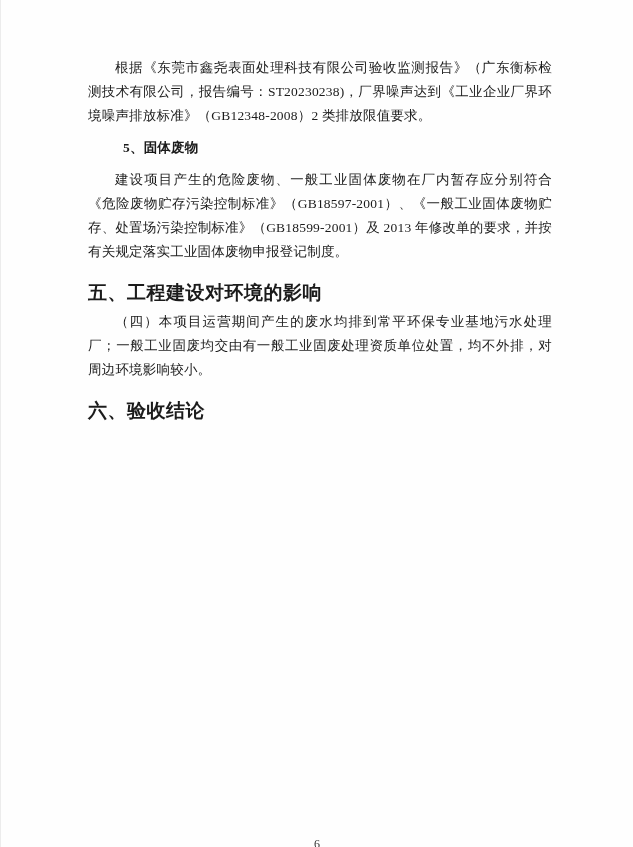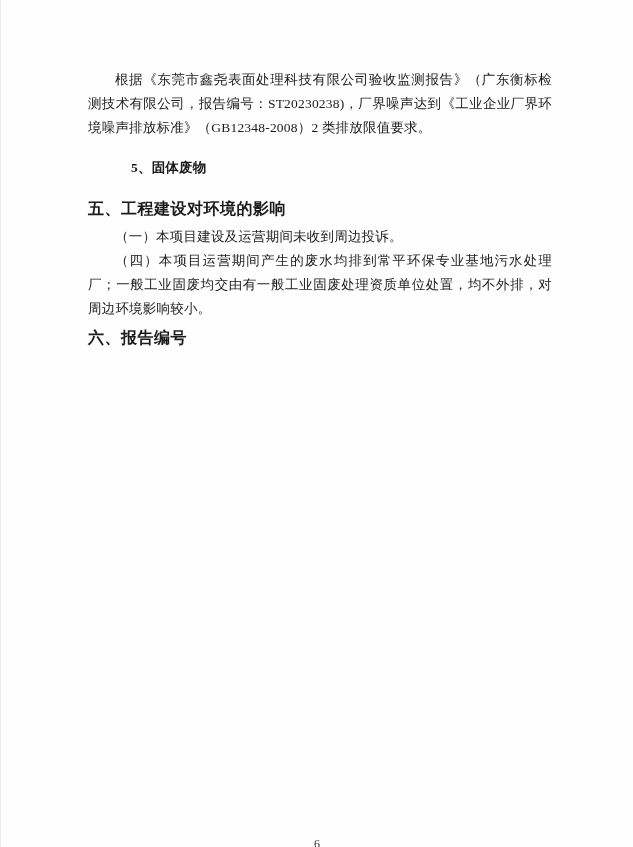--- a/index.html
+++ b/index.html
@@ -13,66 +13,67 @@
     height: 847px;
     background: #fefefe;
     overflow: hidden;
     font-family: "Liberation Serif", "DejaVu Serif", serif;
     color: #1b1b1b;
     box-sizing: border-box;
     border-left: 1px solid #ececec;
   }
   .content {
     position: absolute;
-    top: 68px;
+    top: 56px;
     left: 87px;
     width: 464px;
     text-align: justify;
   }
   .body-para {
     margin: 0;
     font-size: 13.5px;
     line-height: 24px;
     text-indent: 2em;
     letter-spacing: 0.2px;
     word-break: break-all;
   }
   .sub-heading {
-    margin: 16px;
+    margin: 8px;
     font-size: 13.5px;
     line-height: 24px;
     text-indent: 2em;
     font-weight: bold;
     letter-spacing: 0.2px;
   }
   .section-heading {
-    margin: 4px 0 3px 0;
-    font-size: 16px;
+    margin: 17px 0 3px 0;
+    font-size: 19px;
     line-height: 26px;
     font-weight: bold;
     text-indent: 0;
     letter-spacing: 0.5px;
+    font-family: Liberation Mono, monospace;
   }
   .page-number {
     position: absolute;
     top: 836px;
     left: 0;
     width: 100%;
     text-align: center;
     font-size: 12px;
     line-height: 16px;
     color: #333333;
   }
 </style>
 </head>
 <body>
 
 <div class="page">
   <div class="content">
     <p class="body-para">根据《东莞市鑫尧表面处理科技有限公司验收监测报告》（广东衡标检测技术有限公司，报告编号：ST20230238)，厂界噪声达到《工业企业厂界环境噪声排放标准》（GB12348-2008）2 类排放限值要求。</p>
     <p class="sub-heading">5、固体废物</p>
+    <p class="body-para">建设项目产生的危险废物、一般工业固体废物在厂内暂存应分别符合《危险废物贮存污染控制标准》（GB18597-2001）、《一般工业固体废物贮存、处置场污染控制标准》（GB18599-2001）及 2013 年修改单的要求，并按有关规定落实工业固体废物申报登记制度。</p>
     <h2 class="section-heading">五、工程建设对环境的影响</h2>
-    <p class="body-para">（一）本项目建设及运营期间未收到周边投诉。</p>
     <p class="body-para">（四）本项目运营期间产生的废水均排到常平环保专业基地污水处理厂；一般工业固废均交由有一般工业固废处理资质单位处置，均不外排，对周边环境影响较小。</p>
-    <h2 class="section-heading">六、报告编号</h2>
+    <h2 class="section-heading">六、验收结论</h2>
   </div>
   <div class="page-number">6</div>
 </div>
 
 </body></html>

